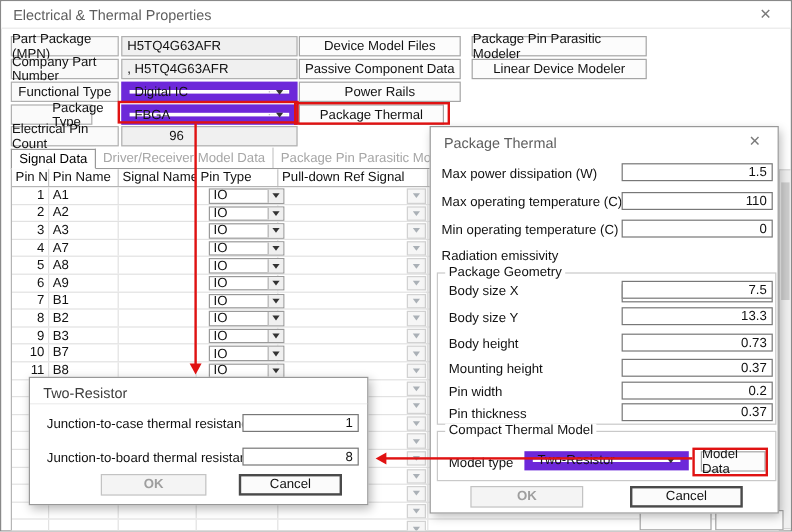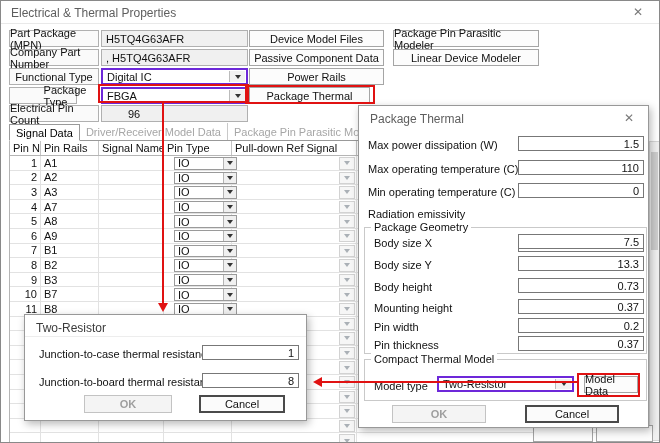--- a/index.html
+++ b/index.html
@@ -14,21 +14,21 @@
   .titlebar { left:0; top:0; width:658px; height:23px; background:#fff;
               border-bottom:1px solid #e9e9e9; }
   .titlebar .t { position:absolute; left:10px; top:5px; font-size:12px; color:#5e5e5e; }
   .winx { position:absolute; right:8px; top:3px; width:26px; height:17px;
           text-align:center; color:#7a7a7a; font-size:12px; line-height:17px; cursor:default; }
 
   .lblbox { height:17px; background:#fafafa; border:1px solid #b0b0b0;
             display:flex; align-items:center; justify-content:center; }
   .rofield { height:17px; background:#f0f0f0; border:1px solid #b0b0b0;
              display:flex; align-items:center; padding-left:4px; }
-  .combo { height:17px; background:#fff; border:2px solid #6d28d9;
+  .combo { height:17px; background:#fff; border:7px solid #6d28d9;
            display:flex; align-items:center; padding-left:4px; }
   .combo .btn { position:absolute; right:1px; top:1px; bottom:1px; width:16px;
                 background:#f2f2f2; border-left:1px solid #bbb;
                 display:flex; align-items:center; justify-content:center; }
   .caret { width:0; height:0; border-left:3.5px solid transparent;
            border-right:3.5px solid transparent; border-top:4px solid #333; }
   .caret.dis { border-top-color:#aab0b6; }
 
   .pushbtn { background:#fcfcfc; border:1px solid #a5a5a5; display:flex;
              align-items:center; justify-content:center; height:17px; cursor:default; }
@@ -123,40 +123,40 @@
 
   <div class="abs lblbox" style="left:8px;top:86px;width:68px;padding-left:44px;">Package Type</div>
   <div class="abs combo" style="left:100px;top:86px;width:147px;">
     <span>FBGA</span>
     <span class="btn">
         <span class="caret"></span>
       </span>
   </div>
 
   <div class="abs lblbox" style="left:8px;top:104px;width:90px;">Electrical Pin Count</div>
-  <div class="abs rofield" style="left:100px;top:104px;width:147px;padding-left:26px;">96</div>
+  <div class="abs rofield" style="left:100px;top:104px;width:147px;padding-left:39px;">96</div>
 
   <div class="abs pushbtn" style="left:248px;top:29px;width:135px;">Device Model Files</div>
   <div class="abs pushbtn" style="left:248px;top:48px;width:135px;">Passive Component Data</div>
   <div class="abs pushbtn" style="left:248px;top:67px;width:135px;">Power Rails</div>
   <div class="abs pushbtn" style="left:248px;top:86px;width:121px;">Package Thermal</div>
   <div class="abs pushbtn" style="left:392px;top:29px;width:146px;">Package Pin Parasitic Modeler</div>
   <div class="abs pushbtn" style="left:392px;top:48px;width:146px;">Linear Device Modeler</div>
 
   <div class="abs tabs">
     <div class="tab active">Signal Data</div>
     <div class="tab">Driver/Receiver Model Data</div>
     <div class="tab">Package Pin Parasitic Model Data</div>
     <div class="tab">Attrib</div>
   </div>
 
   <div class="abs grid">
     <div class="grow head">
       <div class="gc c-no">Pin No</div>
-      <div class="gc c-name">Pin Rails</div>
+      <div class="gc c-name">Pin Name</div>
       <div class="gc c-sig">Signal Name</div>
       <div class="gc c-type">Pin Type</div>
       <div class="gc c-pd">Pull-down Ref Signal</div>
       <div class="gc c-rest"></div>
     </div>
 
     <div class="grow">
       <div class="gc c-no">1</div>
       <div class="gc c-name">A1</div>
       <div class="gc c-sig"></div>

